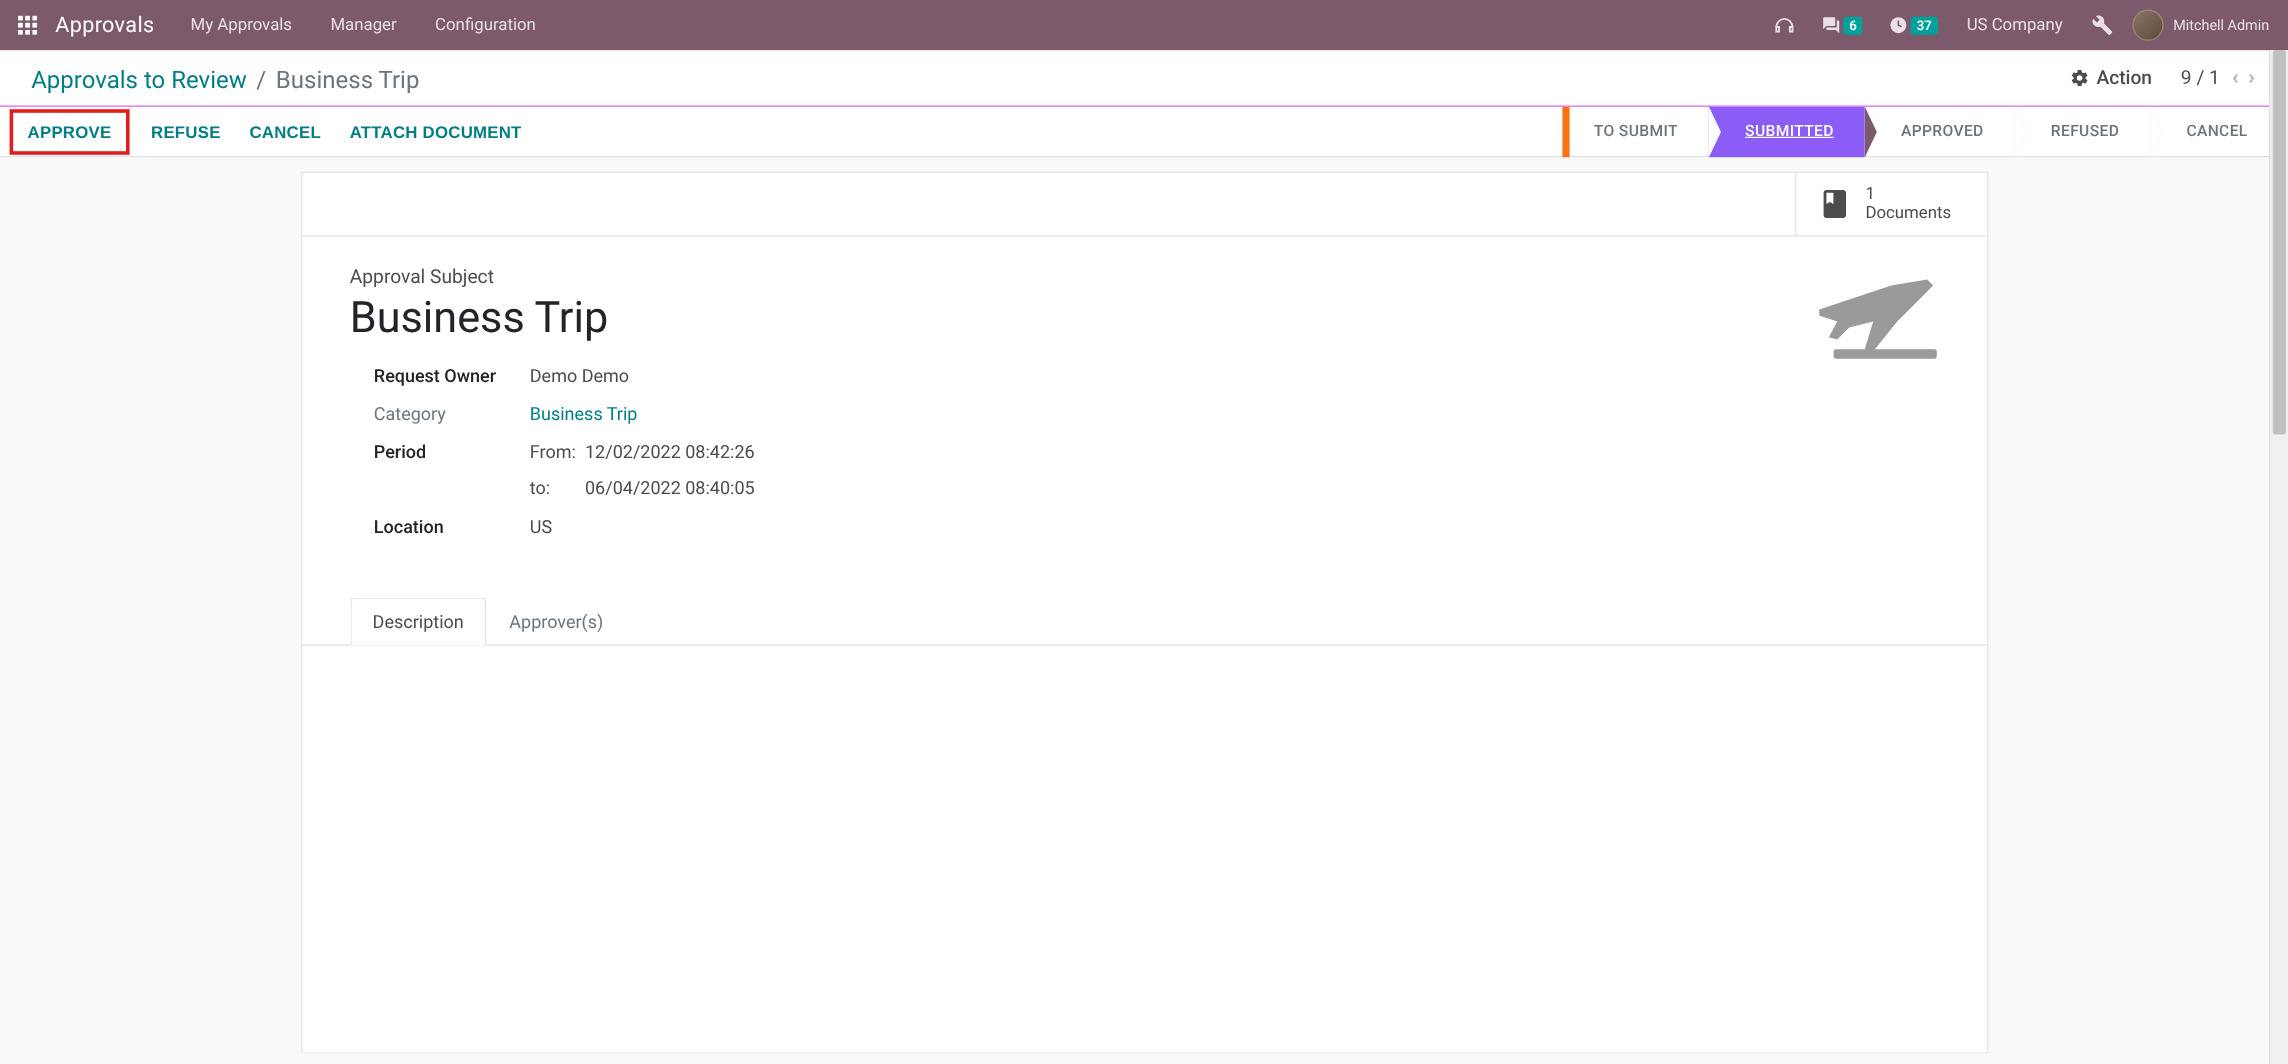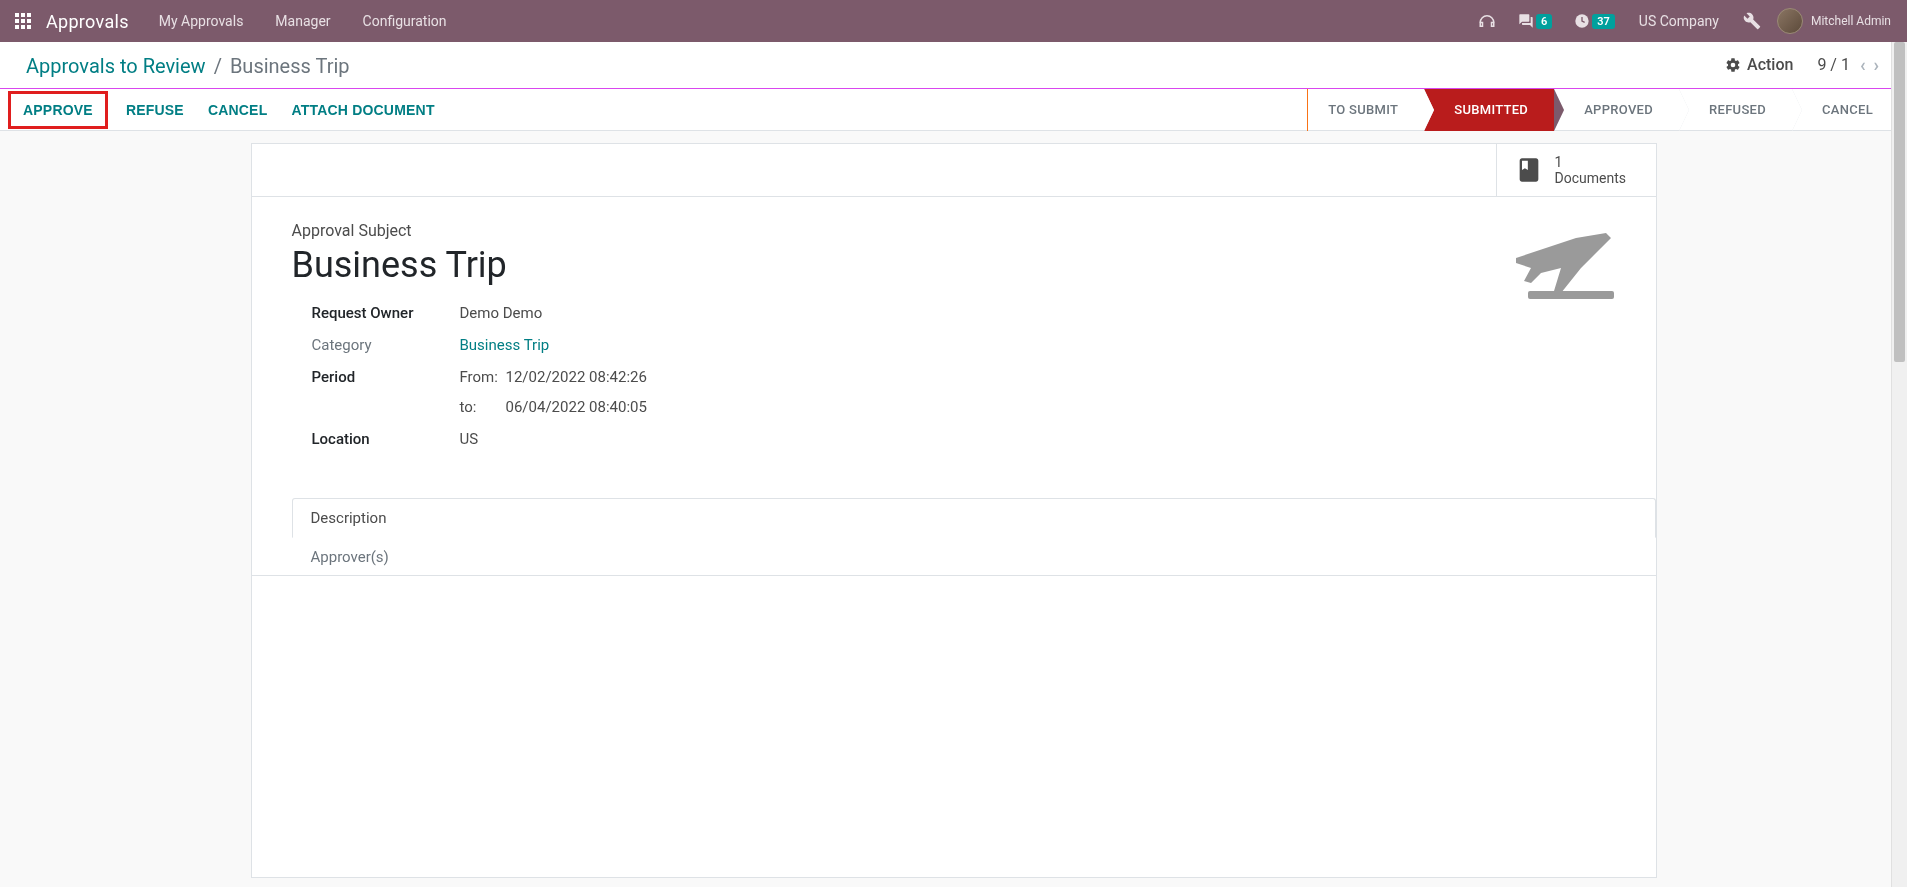--- a/index.html
+++ b/index.html
@@ -195,37 +195,38 @@
       background: transparent;
     }
     .action-bar-right {
       margin-left: auto;
       display: flex;
       align-items: stretch;
       height: 42px;
     }
     .status-wrapper {
       display: flex;
-      border-left: 1px solid #f97316;
+      border-left: 6px solid #f97316;
     }
     .status-step {
       position: relative;
       padding: 0 26px 0 30px;
       display: flex;
       align-items: center;
       font-size: 13px;
       font-weight: 500;
       letter-spacing: 0.3px;
       color: #6c757d;
       cursor: pointer;
       text-transform: uppercase;
     }
     .status-step.active {
-      background: #b91c1c;
+      background: #8b5cf6;
       color: #fff;
+      text-decoration: underline;
     }
     .status-step:not(.active):not(:last-child)::after,
     .status-step.active::after {
       content: '';
       position: absolute;
       right: -10px;
       top: 0;
       border-top: 21px solid transparent;
       border-bottom: 21px solid transparent;
       border-left: 10px solid #fff;
@@ -311,21 +312,21 @@
       right: 40px;
     }
     
     .field-row {
       display: flex;
       align-items: flex-start;
       margin-bottom: 14px;
       padding-left: 20px;
     }
     .field-label {
-      width: 148px;
+      width: 130px;
       font-weight: 500;
       color: #212529;
       font-size: 15px;
       flex-shrink: 0;
     }
     .field-label.muted {
       color: #6c757d;
       font-weight: 400;
     }
     .field-value {
@@ -349,21 +350,20 @@
       width: 38px;
       display: inline-block;
     }
     
     
     .tabs {
       display: flex;
       border-bottom: 1px solid #dee2e6;
       padding-left: 40px;
       margin-top: 12px;
-      flex-direction: column;
     }
     .tab {
       padding: 10px 18px;
       border: 1px solid transparent;
       border-bottom: none;
       font-size: 15px;
       color: #6c757d;
       cursor: pointer;
       border-top-left-radius: 3px;
       border-top-right-radius: 3px;

